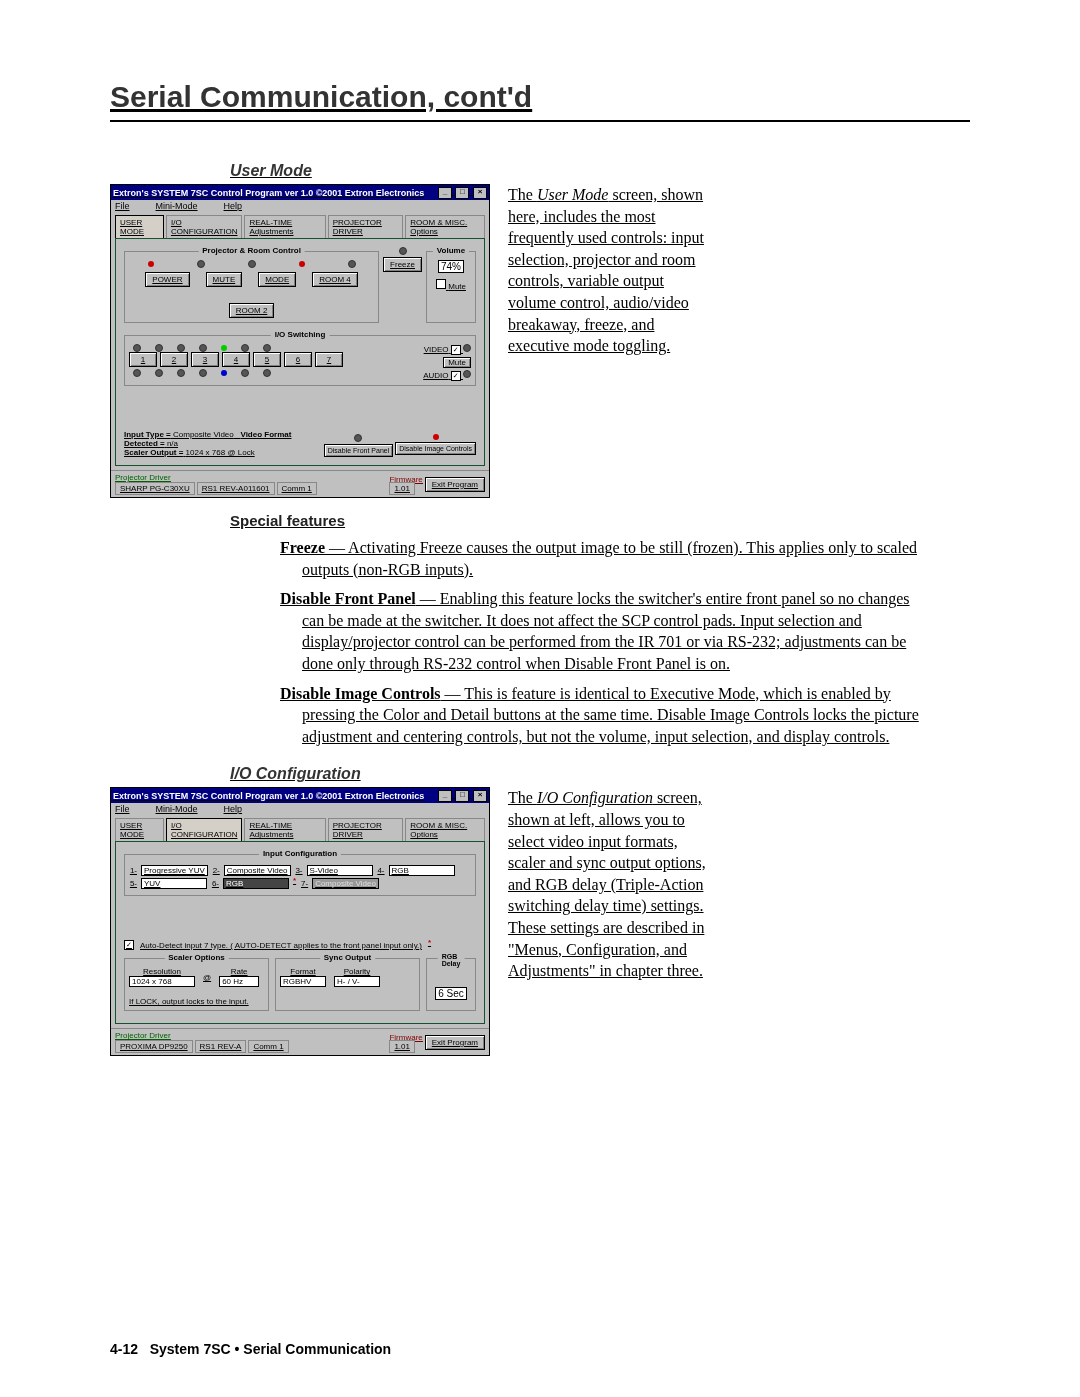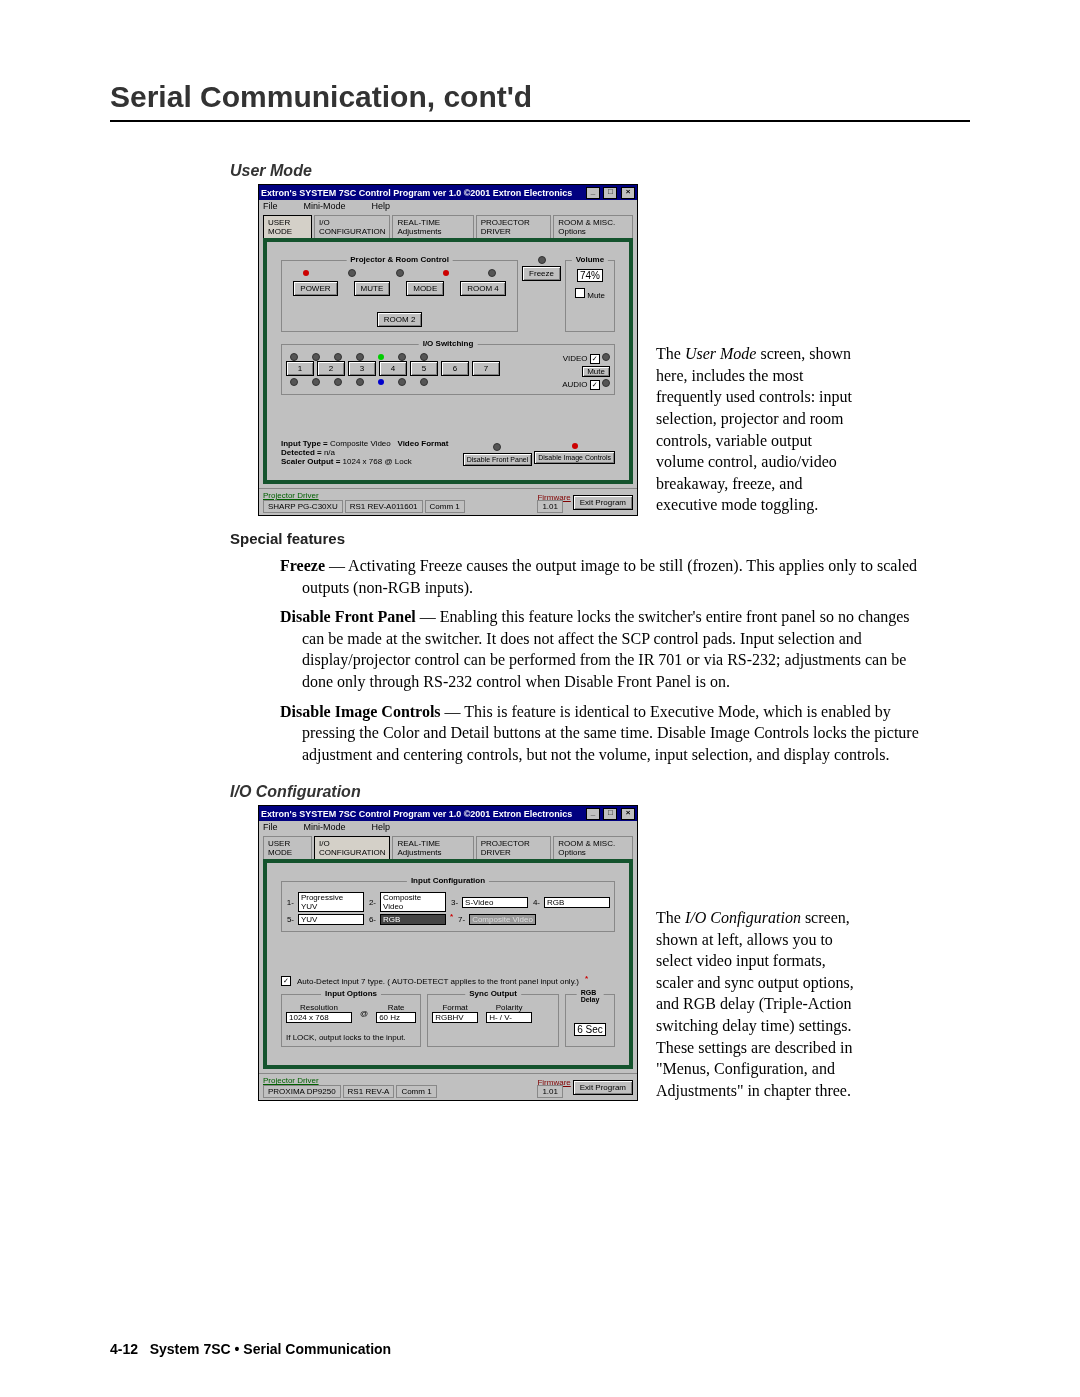--- a/index.html
+++ b/index.html
@@ -7,20 +7,21 @@
     padding: 0;
     background: #fff;
     font-family: "Times New Roman", serif;
     width: 1080px;
   }
   .page {
     padding: 80px 110px 40px 110px;
     box-sizing: border-box;
     position: relative;
     min-height: 1397px;
+    text-decoration: underline;
   }
   .main-title {
     font-family: Arial, Helvetica, sans-serif;
     font-weight: bold;
     font-size: 30px;
     color: #333;
     border-bottom: 2px solid #000;
     padding-bottom: 6px;
     margin-bottom: 40px;
   }
@@ -34,23 +35,22 @@
   }
   .sub-title {
     font-family: Arial, Helvetica, sans-serif;
     font-weight: bold;
     font-size: 15px;
     color: #222;
     margin: 14px 0 6px 120px;
   }
   .flexrow {
     display: flex;
-    align-items: flex-end;
+    align-items: flex-start;
     gap: 18px;
-    margin-left: 148px;
   }
   .screenshot {
     width: 378px;
     background: #c0c0c0;
     border: 1px solid #000;
     font-family: "MS Sans Serif", Tahoma, sans-serif;
     font-size: 9px;
     color: #000;
   }
   .titlebar {
@@ -92,23 +92,23 @@
     border: 1px solid #888;
     border-bottom: none;
     padding: 2px 4px;
     background: #c0c0c0;
   }
   .tab.active {
     background: #d4d0c8;
     border-color: #000;
   }
   .panel-body {
-    border: 4px solid #14532d;
+    border: 1px solid #14532d;
     margin: 0 4px 4px 4px;
-    padding: 14px;
+    padding: 8px;
     background: #c0c0c0;
     font-size: 8px;
   }
   .group {
     border: 1px solid #888;
     margin: 4px 0;
     padding: 8px 4px 4px 4px;
     position: relative;
   }
   .group-label {
@@ -384,21 +384,21 @@
         <div style="height:40px;"></div>
 
         <div class="row" style="font-size:8px;">
           <span class="checkbox">✓</span>
           <span>Auto-Detect input 7 type. ( AUTO-DETECT applies to the front panel input only.)</span>
           <span class="star">*</span>
         </div>
 
         <div style="display:flex; gap:6px; margin-top:4px;">
           <div class="group" style="flex:1;">
-            <span class="group-label">Input Options</span>
+            <span class="group-label">Scaler Options</span>
             <div class="row" style="gap:8px;">
               <div><div style="text-align:center;">Resolution</div><span class="select">1024 x 768</span></div>
               <span>@</span>
               <div><div style="text-align:center;">Rate</div><span class="select" style="min-width:34px;">60 Hz</span></div>
             </div>
             <div style="margin-top:10px;">If LOCK, output locks to the input.</div>
           </div>
           <div class="group" style="flex:1;">
             <span class="group-label">Sync Output</span>
             <div class="row" style="gap:8px;">

